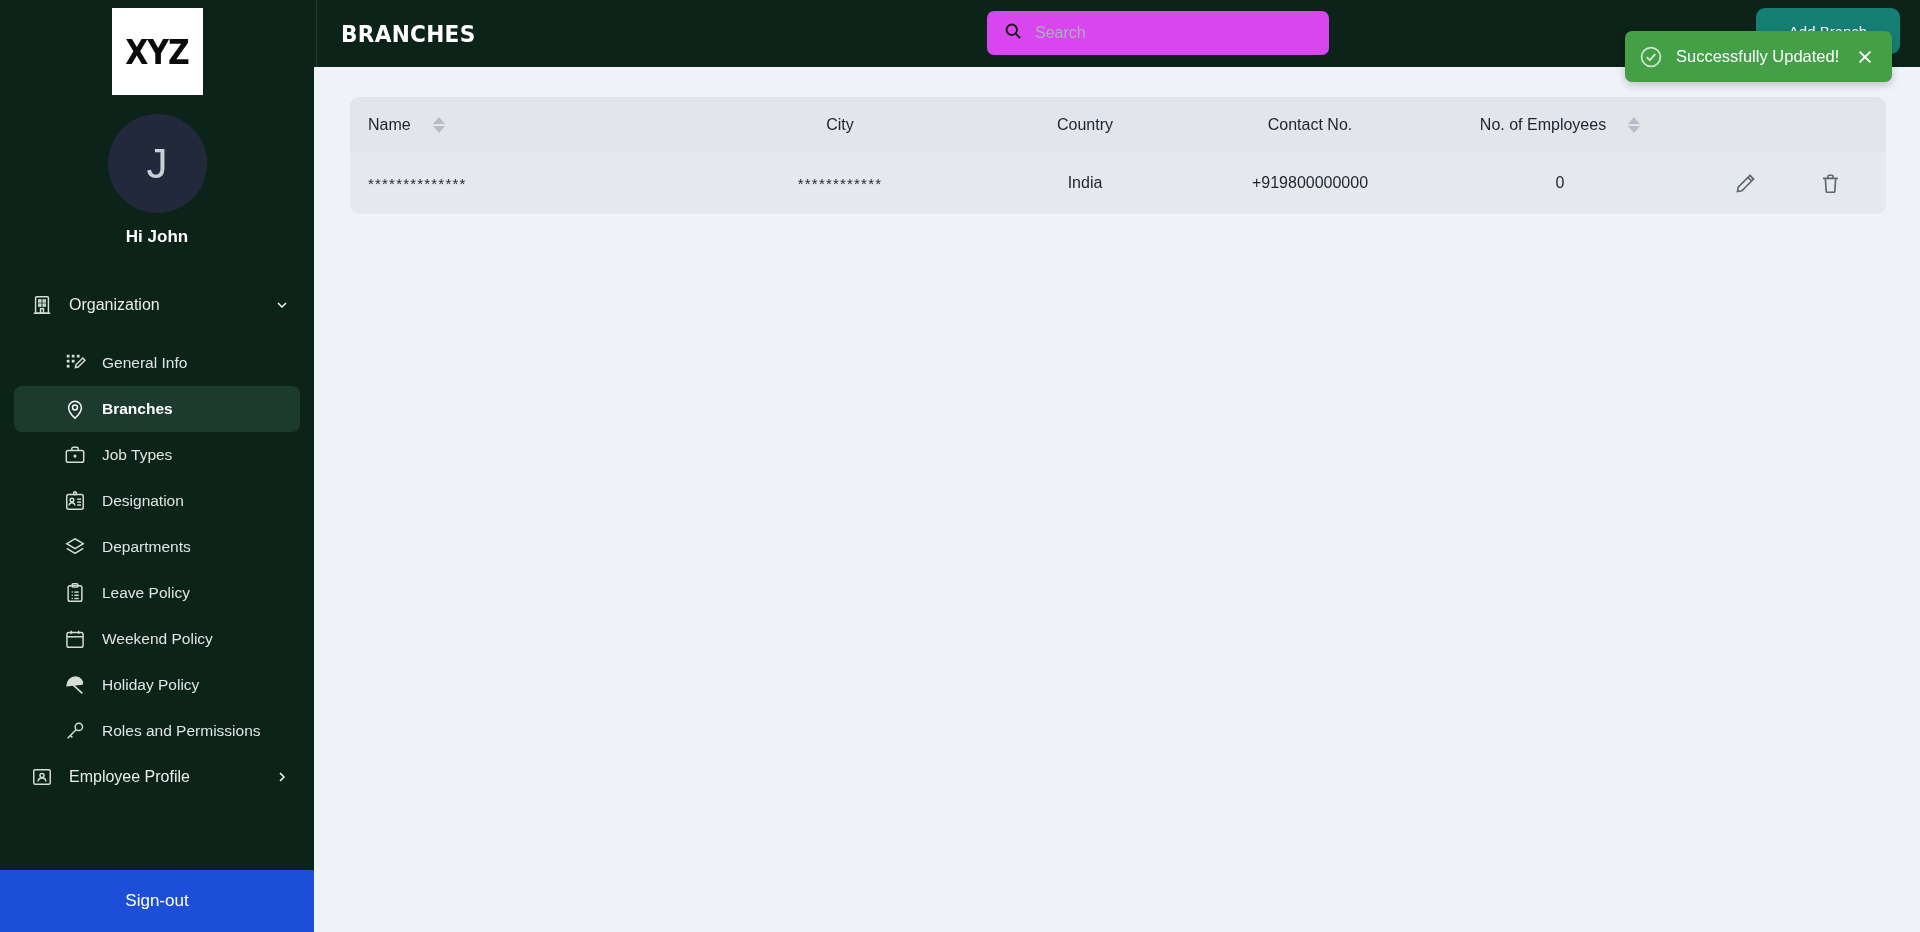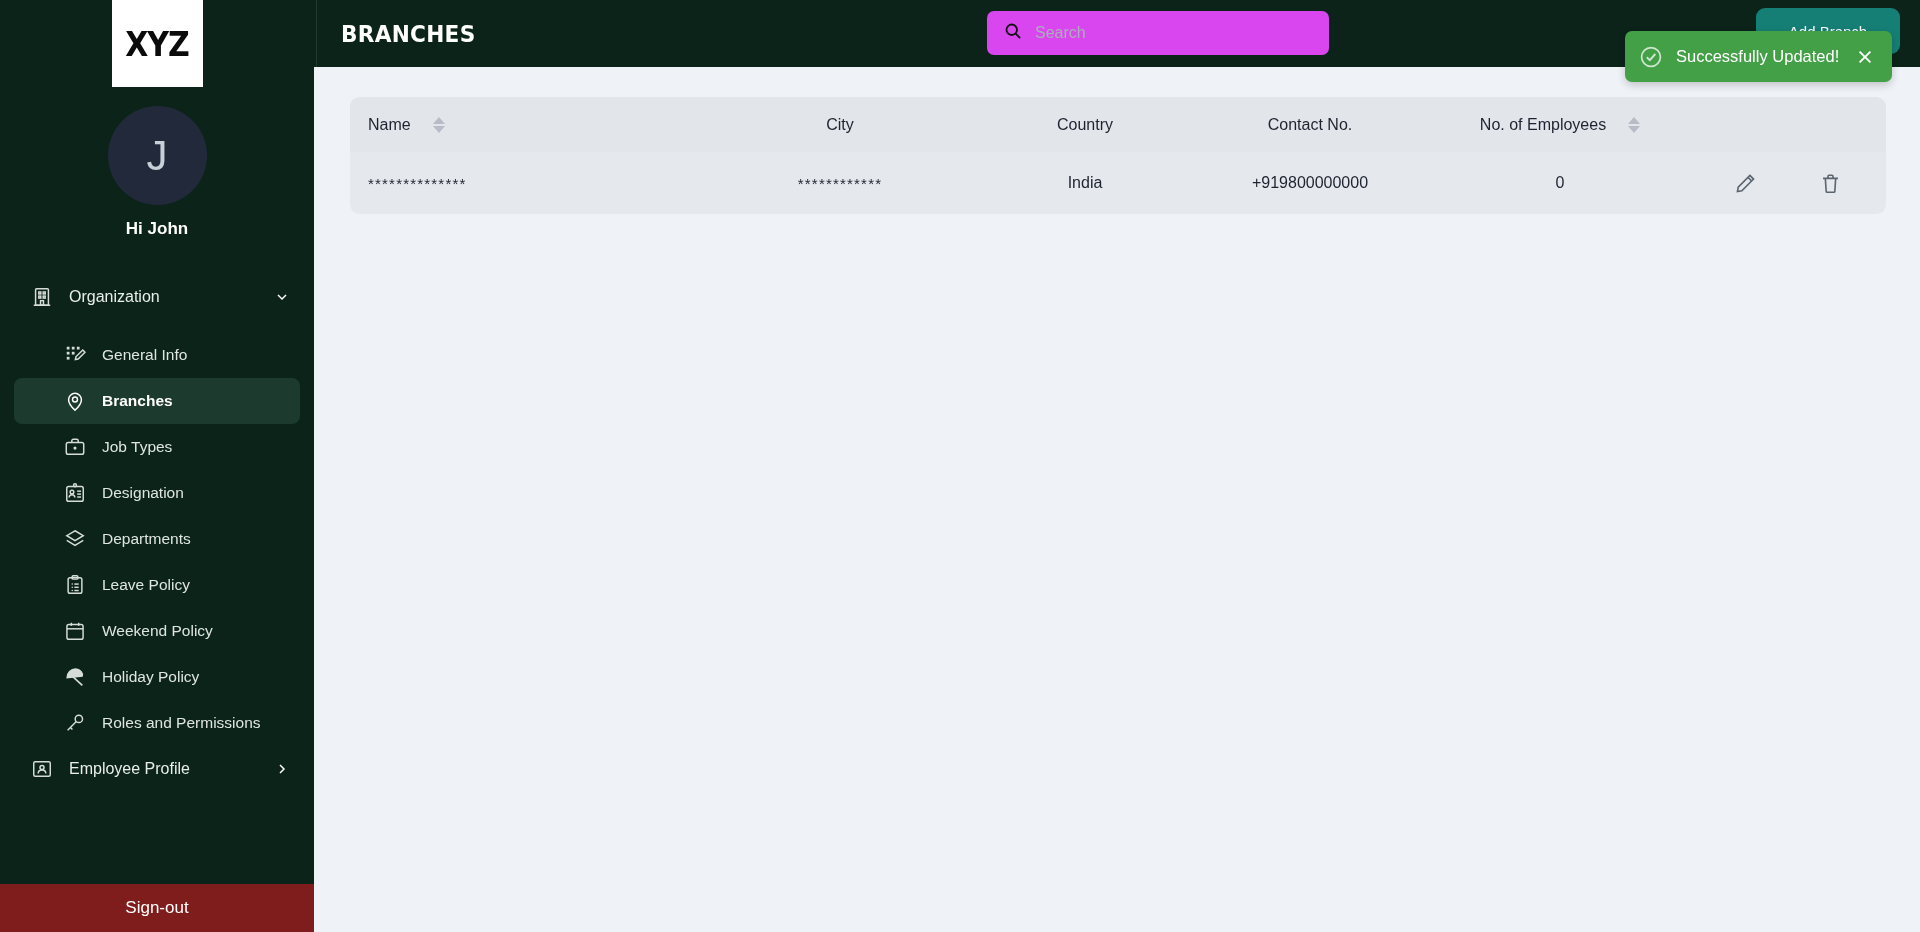--- a/index.html
+++ b/index.html
@@ -12,21 +12,21 @@
   .app { position: relative; width: 1920px; height: 932px; display: flex; }
 
   
   .sidebar {
     width: 314px; height: 932px;
     background: #0b2319;
     display: flex; flex-direction: column;
     flex-shrink: 0;
     position: relative; z-index: 5;
   }
-  .logo-wrap { display: flex; justify-content: center; padding-top: 0; }
+  .logo-wrap { display: flex; justify-content: center; padding-top: 8px; }
   .logo-box {
     width: 91px; height: 87px; background: #ffffff;
     display: flex; align-items: center; justify-content: center;
   }
   .logo-text {
     font-family: "DejaVu Sans", sans-serif;
     font-weight: 700; font-size: 30px; color: #0b0b0b;
     letter-spacing: -1px; transform: scaleY(1.15);
   }
   .avatar-wrap { display: flex; flex-direction: column; align-items: center; margin-top: 19px; }
@@ -50,21 +50,21 @@
   .menu-row.active { background: #1d3a2f; color: #ffffff; font-weight: 700; }
   .menu-row .ico { width: 26px; height: 26px; flex: 0 0 26px; display: flex; align-items: center; justify-content: center; }
   .menu-row .ico svg { width: 22px; height: 22px; stroke: #d6ddd9; fill: none; stroke-width: 1.6; }
   .menu-row.active .ico svg { stroke: #ffffff; }
   .menu-row .lbl { margin-left: 14px; white-space: nowrap; }
   .menu-row .chev { margin-left: auto; margin-right: 10px; display: flex; }
   .menu-row .chev svg { width: 16px; height: 16px; stroke: #ffffff; fill: none; stroke-width: 2.2; }
   .gap-top { height: 12px; }
 
   .signout {
-    height: 48px; background: #7f1d1d;
+    height: 62px; background: #1d4ed8;
     display: flex; align-items: center; justify-content: center;
     color: #ffffff; font-size: 17px; cursor: pointer; flex-shrink: 0;
   }
 
   
   .main { flex: 1 1 auto; position: relative; height: 932px; background: #eff2f7; }
   .topbar {
     height: 67px; background: #0b2319;
     display: flex; align-items: center; position: relative;
   }

